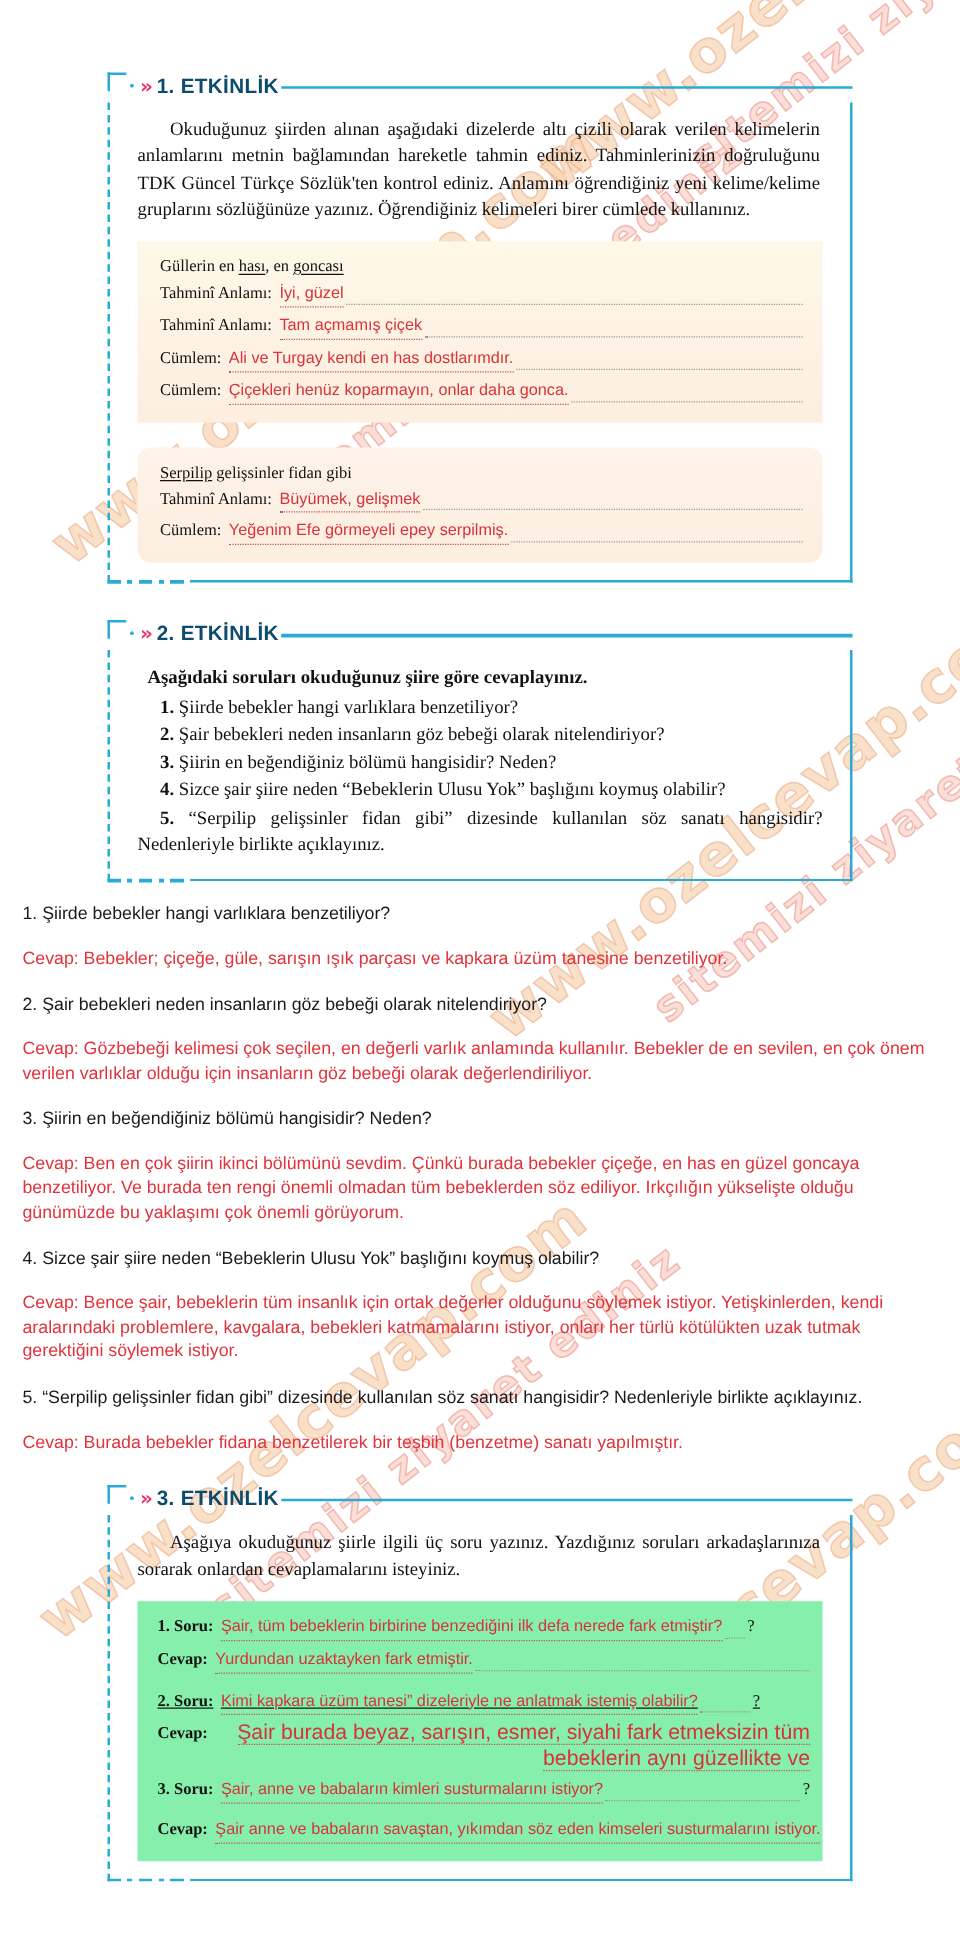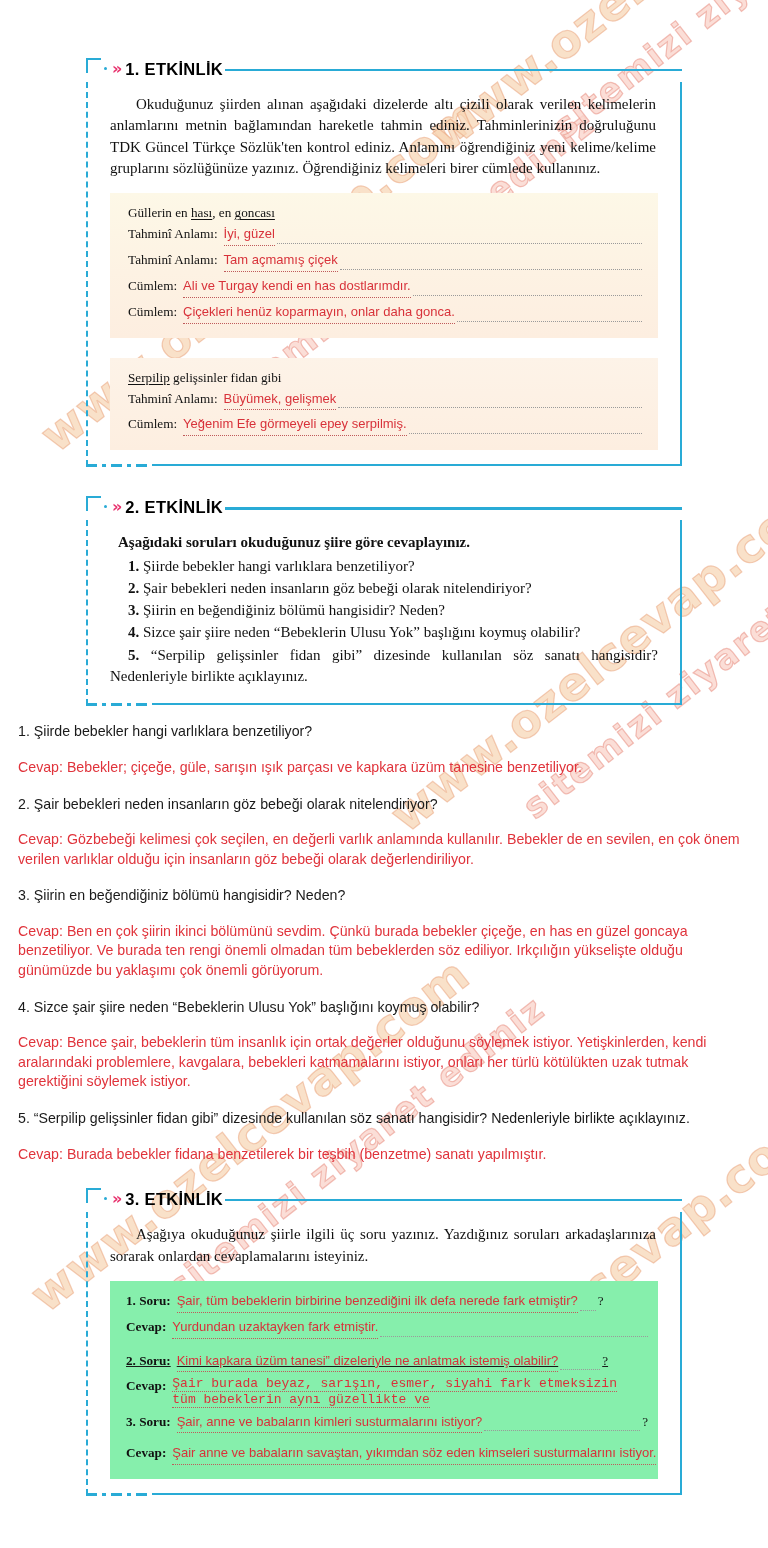--- a/index.html
+++ b/index.html
@@ -72,21 +72,21 @@
   .arrows {
     color: #e8336e;
     font-size: 16px;
     font-weight: bold;
     letter-spacing: -2px;
     font-family: "DejaVu Sans", sans-serif;
     margin-right: 5px;
     line-height: 1;
   }
   .act-title {
-    color: #000000;
+    color: #0c4a6e;
     font-family: "Liberation Sans", sans-serif;
     font-weight: bold;
     font-size: 16.5px;
     letter-spacing: .3px;
     white-space: nowrap;
   }
   .head-rule {
     flex: 1;
     height: 2.5px;
     background: #29abd6;
@@ -134,20 +134,21 @@
   
   .cream-panel {
     background: linear-gradient(to bottom, #fdf8e7 0%, #fdf2e3 55%, #fdeee0 100%);
     margin: 14px 8px 0 8px;
     padding: 12px 16px 10px 18px;
     box-sizing: border-box;
   }
   .cream-panel.second {
     background: linear-gradient(to bottom, #fdf3e8 0%, #fdeee0 100%);
     margin-top: 20px;
+    border-radius: 11px;
   }
   .blue-panel {
     background: #86efac;
     margin: 14px 8px 0 8px;
     padding: 10px 10px 10px 16px;
     box-sizing: border-box;
   }
 
   .src-line {
     font-family: "Liberation Serif", serif;
@@ -187,25 +188,26 @@
     margin-left: 2px;
     align-self: flex-end;
     margin-bottom: 2px;
   }
   .qmark {
     font-family: "Liberation Serif", serif;
     color: #111;
     margin-left: 2px;
   }
   .fill-wrapval {
-    font-family: Liberation Mono, monospace;
+    font-family: Liberation Sans, sans-serif;
     color: #d8323a;
-    font-size: 13px;
+    font-size: 17px;
     line-height: 1.2;
     flex: 1;
+    text-align: right;
   }
   .fill-wrapval .l1 { border-bottom: 1px dotted #c05a5a; display:inline; }
 
   
   .qa {
     margin: 0 18px;
   }
   .qa-q {
     font-family: "Liberation Sans", sans-serif;
     font-size: 14.2px;

